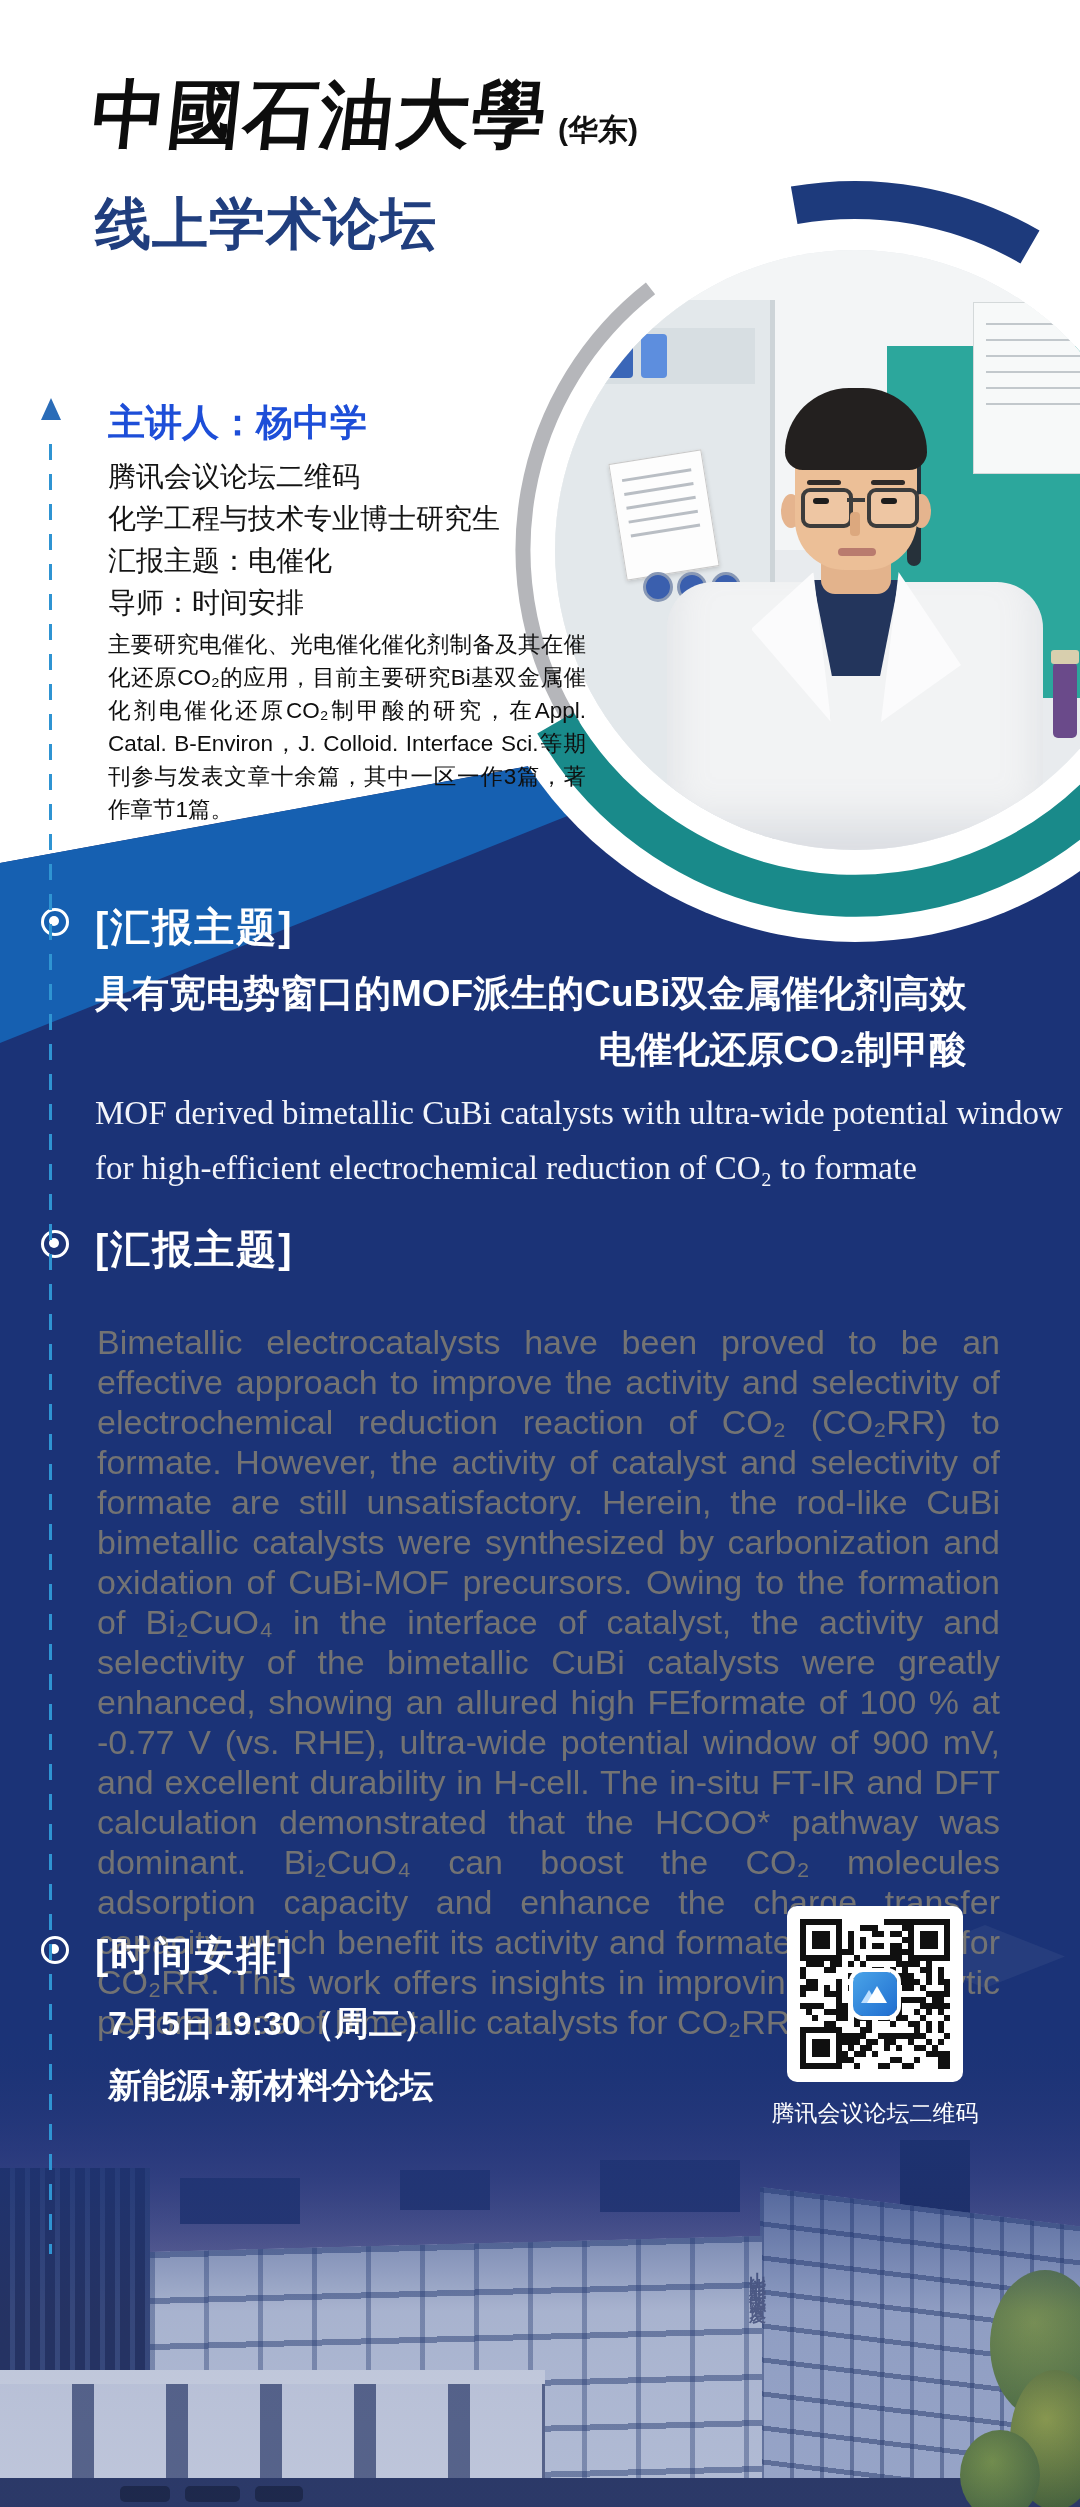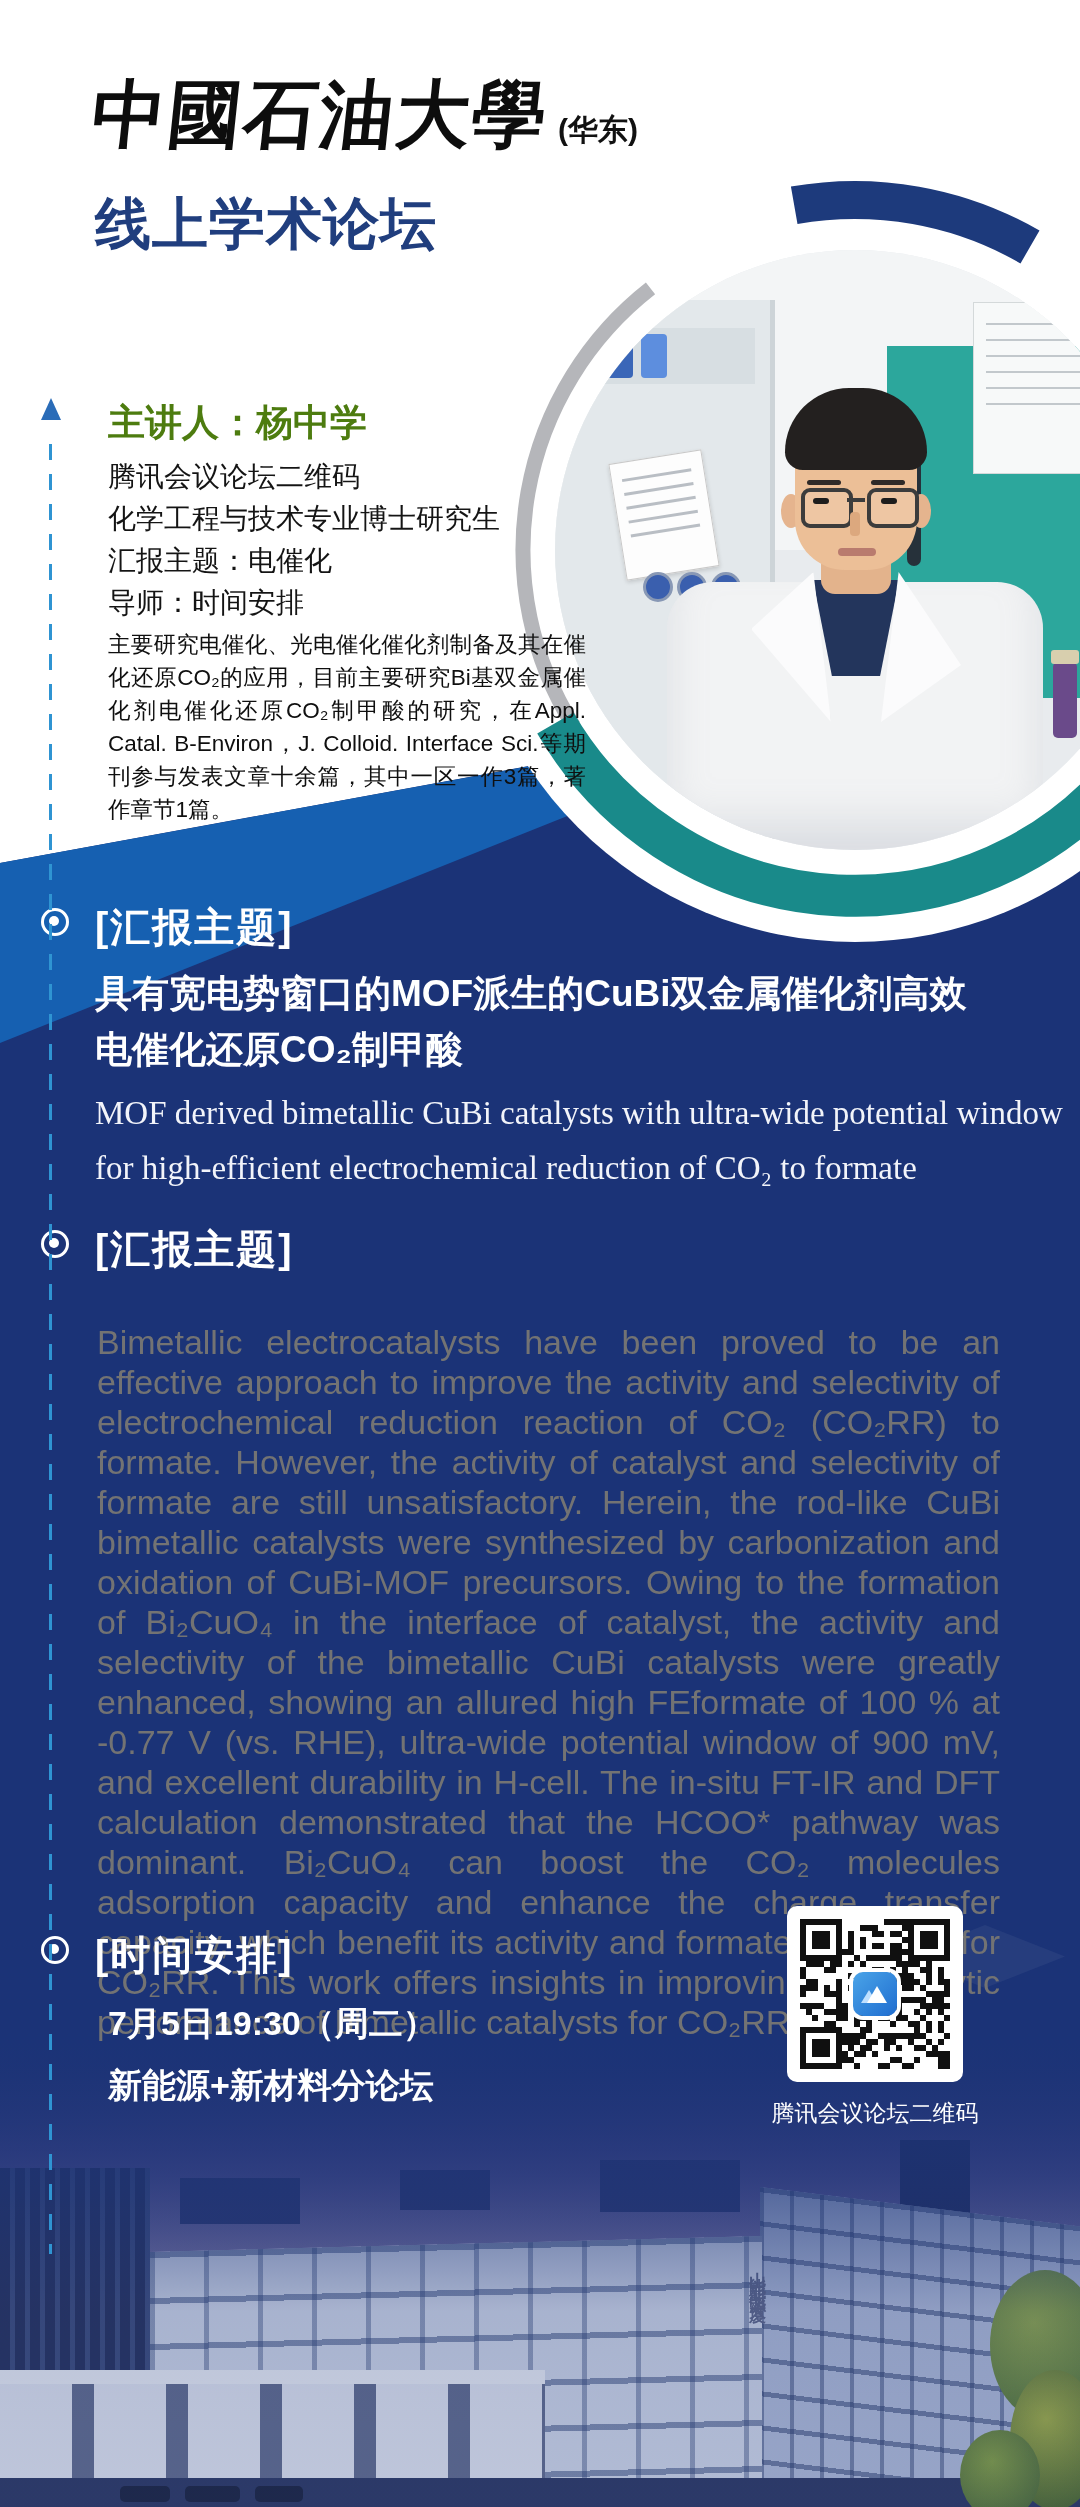--- a/index.html
+++ b/index.html
@@ -13,21 +13,21 @@
   
   .logo-row{left:92px;top:66px;z-index:3;white-space:nowrap;}
   .logo-zh{font-family:"DejaVu Serif",serif;font-weight:bold;font-size:74px;color:#0d0d0d;
            transform:skewX(-6deg);display:inline-block;letter-spacing:2px;}
   .logo-campus{font-size:30px;color:#111;font-weight:bold;margin-left:10px;}
   .main-title{left:95px;top:186px;z-index:3;font-size:56px;line-height:76px;font-weight:900;
               color:#203e7e;letter-spacing:1px;}
   .main-title span{display:block;}
 
   
-  .speaker-name{left:108px;top:398px;z-index:3;font-size:37px;font-weight:bold;color:#4d7c0f;}
+  .speaker-name{left:108px;top:398px;z-index:3;font-size:37px;font-weight:bold;color:#1d4ed8;}
   .speaker-lines{left:108px;top:456px;z-index:3;font-size:28px;line-height:42px;color:#141414;}
   .speaker-lines div{white-space:nowrap;}
   .bio{left:108px;top:628px;width:478px;z-index:3;font-size:22.5px;line-height:33px;color:#0f0f0f;
        text-align:justify;}
 
   
   .up-arrow{left:41px;top:398px;z-index:4;width:0;height:0;
             border-left:10px solid transparent;border-right:10px solid transparent;
             border-bottom:22px solid #2a6cb8;}
   .dash-line{left:49px;top:444px;width:3px;height:1810px;z-index:4;
@@ -72,21 +72,21 @@
   .bridge{left:292px;top:248px;width:18px;height:4px;background:#3c3c3c;}
   .eye{top:248px;width:16px;height:6px;background:#1d1d1d;border-radius:3px;}
   .nose{left:295px;top:262px;width:10px;height:24px;background:#dca87e;border-radius:4px;}
   .mouth{left:283px;top:298px;width:38px;height:8px;background:#b97b6e;border-radius:4px;}
 
   
   .bullet{width:22px;height:22px;border:3px solid #fff;border-radius:50%;z-index:3;}
   .bullet i{position:absolute;left:5px;top:5px;width:10px;height:10px;background:#fff;border-radius:50%;display:block;}
   .sec-heading{left:95px;z-index:3;font-size:40px;font-weight:bold;color:#fff;letter-spacing:2px;}
   .topic-cn{left:95px;top:966px;z-index:3;font-size:37px;line-height:56px;font-weight:bold;color:#fff;}
-  .topic-cn span{display:block;}
+  .topic-cn span{display:block;text-align:right;}
   .topic-en{left:95px;top:1086px;z-index:3;font-family:"Liberation Serif",serif;font-size:33px;
             line-height:55px;color:#f2f4fa;}
   .topic-en span{display:block;}
   .abstract{left:97px;top:1296px;width:903px;z-index:3;font-size:34px;line-height:40px;color:#737373;
             text-align:justify;margin-top:26px;}
   .time-lines{left:108px;top:1992px;z-index:3;font-size:34px;line-height:62px;color:#fff;font-weight:bold;}
   .time-lines div{white-space:nowrap;}
 
   
   .qr-box{left:787px;top:1906px;width:176px;height:176px;background:#fff;border-radius:10px;z-index:3;}

